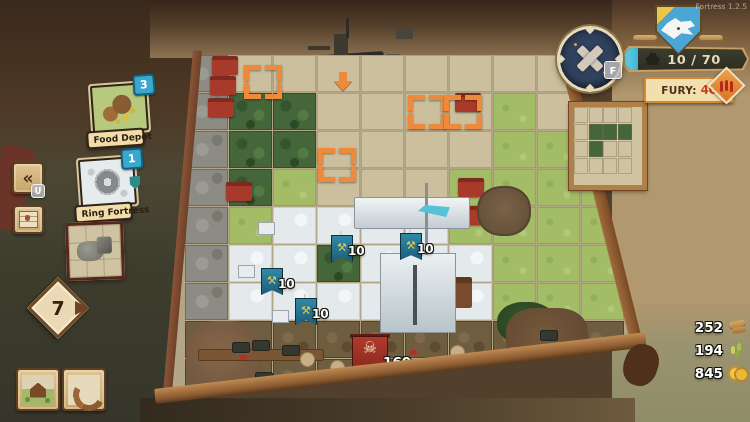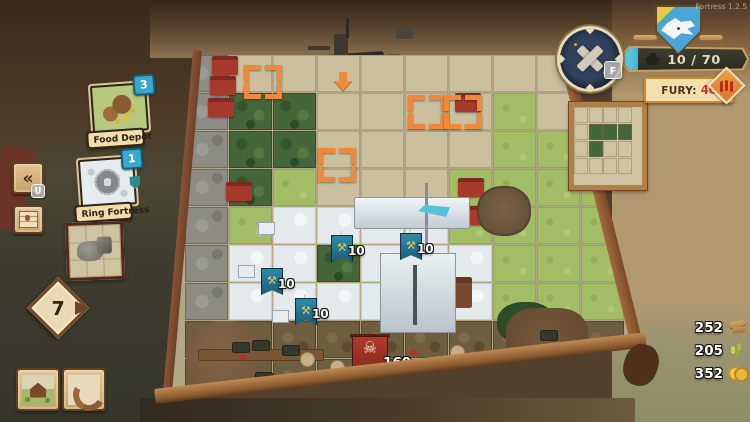--- a/index.html
+++ b/index.html
@@ -573,22 +573,22 @@
   <div class="abs fury-badge">
     <span class="icon-claw"></span>
   </div>
 
   <div class="res-panel" id="res-panel">
       <div class="res-row">
         <span class="res-value outlined">252</span>
         <i class="res-icon wood-icon"></i>
       </div>
       <div class="res-row">
-        <span class="res-value outlined">205</span>
+        <span class="res-value outlined">194</span>
         <i class="res-icon wheat-icon"></i>
       </div>
       <div class="res-row">
-        <span class="res-value outlined">352</span>
+        <span class="res-value outlined">845</span>
         <i class="res-icon gold-icon"></i>
       </div>
     </div>
 
 </div>
 
 </body></html>

